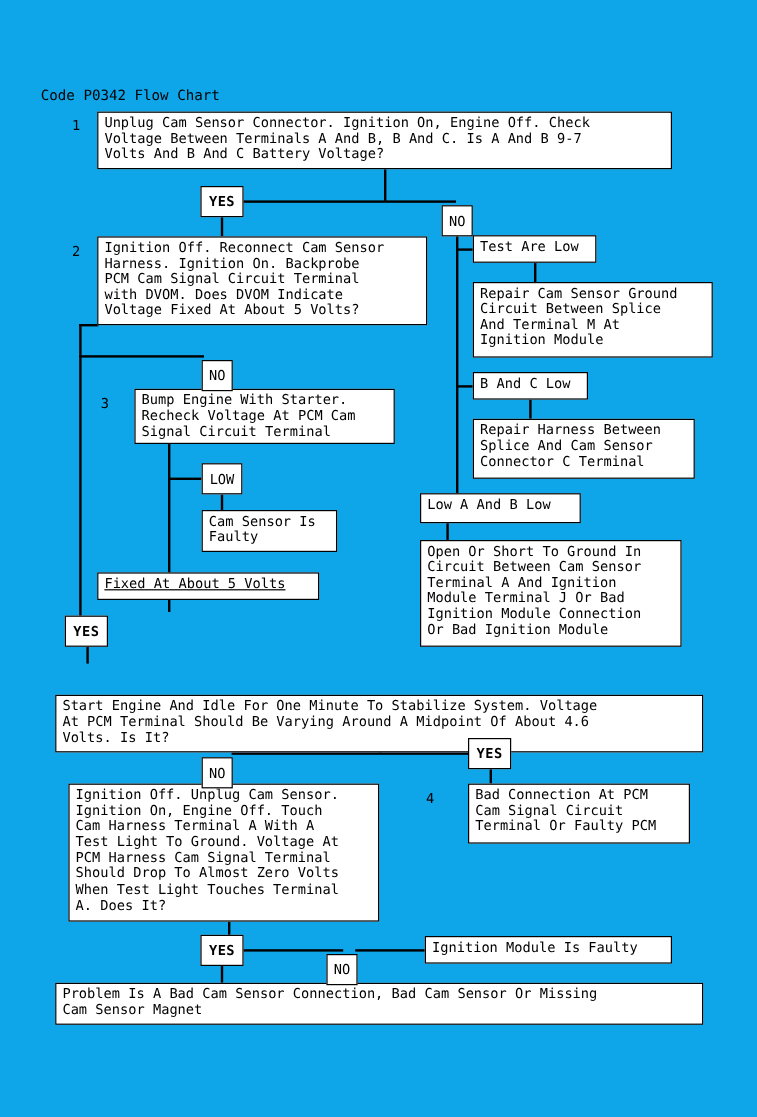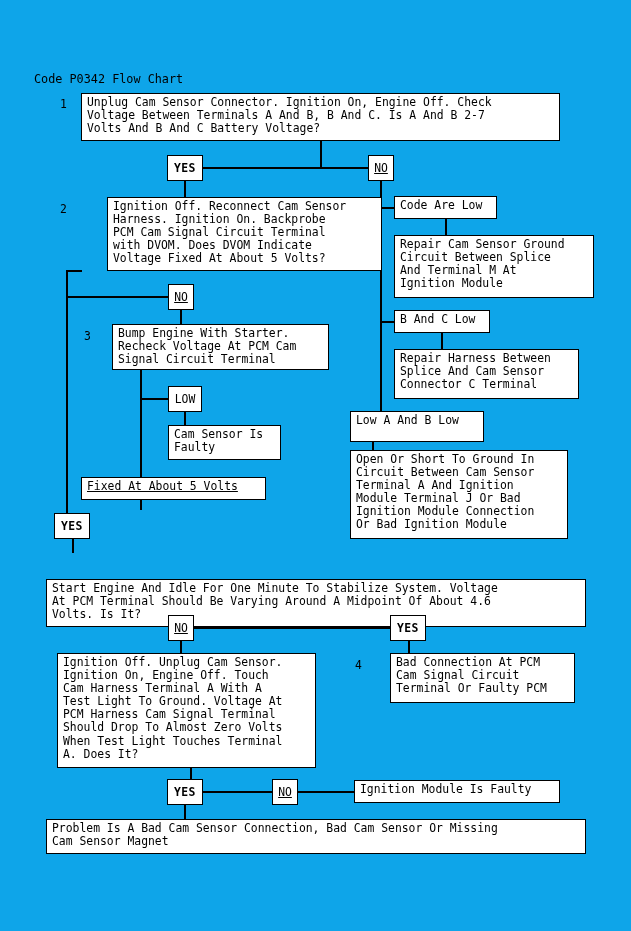--- a/index.html
+++ b/index.html
@@ -34,21 +34,21 @@
     border:1.5px solid #000;
     background:#fff;
     font-size:11.4px;
     line-height:13px;
     display:flex;
     align-items:center;
     justify-content:center;
     z-index:6;
   }
   .lbl.yes{font-weight:bold;letter-spacing:0.4px;}
-  .lbl.no{text-decoration:underline;}
+  .lbl.no{margin-top:16px;}
   .num{
     position:absolute;
     font-size:11.4px;
     line-height:13px;
     background:transparent;
     z-index:4;
   }
   .title{
     position:absolute;
     font-size:11.8px;
@@ -63,56 +63,56 @@
 </style>
 </head>
 <body>
 
 <div id="canvas">
 
   <div class="title" style="left:34px;top:72px;">Code P0342 Flow Chart</div>
 
   <div class="num" style="left:60px;top:98px;">1</div>
   <div class="box" style="left:81px;top:93px;width:479px;height:48px;">Unplug Cam Sensor Connector. Ignition On, Engine Off. Check
-Voltage Between Terminals A And B, B And C. Is A And B 2-7
+Voltage Between Terminals A And B, B And C. Is A And B 9-7
 Volts And B And C Battery Voltage?</div>
 
   <div class="ln lnv" style="left:320px;top:141px;height:27px;"></div>
   <div class="ln lnh" style="left:184px;top:167px;width:196px;"></div>
 
   <div class="lbl yes" style="left:167px;top:155px;width:36px;height:26px;">YES</div>
   <div class="lbl no" style="left:368px;top:155px;width:26px;height:26px;">NO</div>
 
   <div class="ln lnv" style="left:184px;top:181px;height:16px;"></div>
 
   <div class="ln lnv" style="left:380px;top:181px;height:237px;"></div>
 
   <div class="num" style="left:60px;top:203px;">2</div>
-  <div class="box" style="left:81px;top:197px;width:275px;height:74px;margin-left:26px;">Ignition Off. Reconnect Cam Sensor
+  <div class="box" style="left:81px;top:197px;width:275px;height:74px;">Ignition Off. Reconnect Cam Sensor
 Harness. Ignition On. Backprobe
 PCM Cam Signal Circuit Terminal
 with DVOM. Does DVOM Indicate
 Voltage Fixed At About 5 Volts?</div>
 
   <div class="ln lnh" style="left:380px;top:207px;width:14px;"></div>
-  <div class="box" style="left:394px;top:196px;width:103px;height:23px;">Code Are Low</div>
+  <div class="box" style="left:394px;top:196px;width:103px;height:23px;">Test Are Low</div>
   <div class="ln lnv" style="left:445px;top:219px;height:16px;"></div>
   <div class="box" style="left:394px;top:235px;width:200px;height:63px;">Repair Cam Sensor Ground
 Circuit Between Splice
 And Terminal M At
 Ignition Module</div>
 
   <div class="ln lnh" style="left:380px;top:321px;width:14px;"></div>
   <div class="box" style="left:394px;top:310px;width:96px;height:23px;">B And C Low</div>
   <div class="ln lnv" style="left:441px;top:333px;height:16px;"></div>
   <div class="box" style="left:394px;top:349px;width:185px;height:50px;">Repair Harness Between
 Splice And Cam Sensor
 Connector C Terminal</div>
 
-  <div class="box" style="left:350px;top:411px;width:134px;height:31px;">Low A And B Low</div>
+  <div class="box" style="left:350px;top:411px;width:134px;height:25px;">Low A And B Low</div>
   <div class="ln lnv" style="left:372px;top:434px;height:16px;"></div>
   <div class="box" style="left:350px;top:450px;width:218px;height:89px;">Open Or Short To Ground In
 Circuit Between Cam Sensor
 Terminal A And Ignition
 Module Terminal J Or Bad
 Ignition Module Connection
 Or Bad Ignition Module</div>
 
   <div class="ln lnh" style="left:66px;top:270px;width:16px;"></div>
   <div class="ln lnv" style="left:66px;top:270px;height:250px;"></div>

